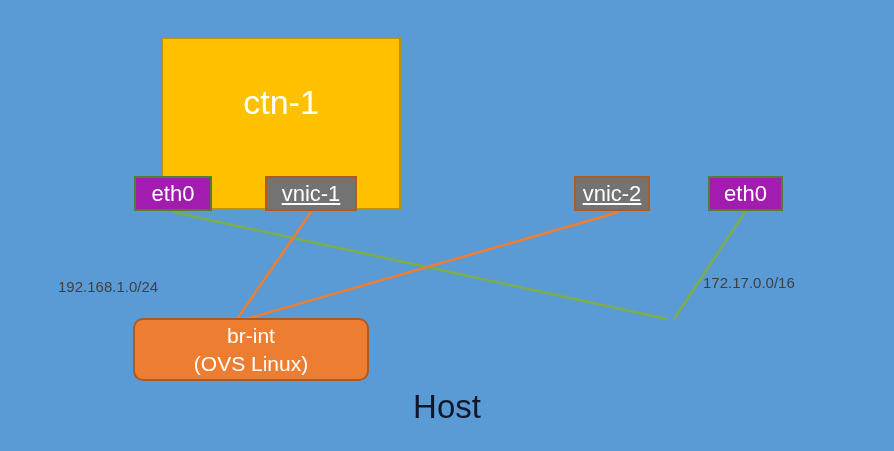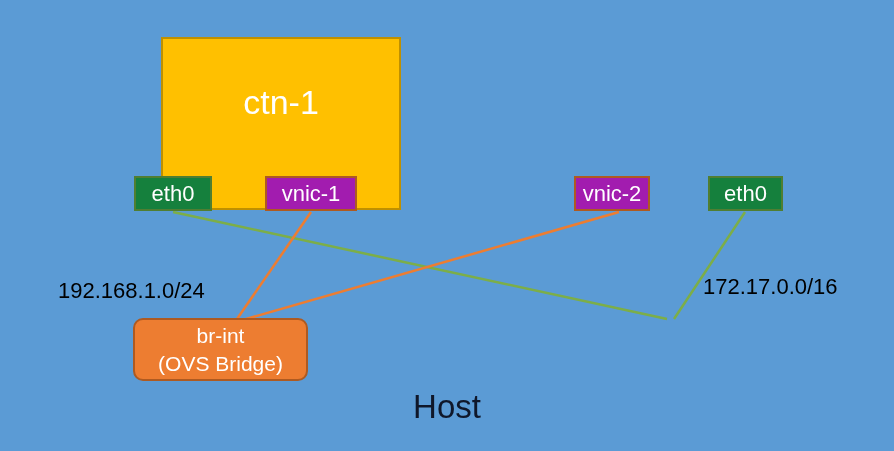--- a/index.html
+++ b/index.html
@@ -36,41 +36,41 @@
   .ctn-a .container-title { top: 44px; }
   .ctn-b .container-title { top: 68px; }
 
   
   .iface {
     position: absolute; top: 176px; height: 35px;
     display: flex; align-items: center; justify-content: center;
     color: #FFFFFF; font-size: 22px;
     box-sizing: border-box; z-index: 3;
   }
-  .iface.green { background: #15803d; border: 2px solid #507E32; }
-  .iface.orange { background: #a21caf; border: 2px solid #AE5A21; }
+  .iface.green { background: #a21caf; border: 2px solid #507E32; }
+  .iface.orange { background: #737373; border: 2px solid #AE5A21; text-decoration: underline; }
   .iface-eth0-1 { left: 134px; width: 78px; }
   .iface-vnic-1 { left: 265px; width: 92px; }
   .iface-vnic-2 { left: 574px; width: 76px; }
   .iface-eth0-2 { left: 708px; width: 75px; }
 
   
   .bridge {
     top: 318px; height: 63px; border-radius: 10px;
     display: flex; flex-direction: column;
     align-items: center; justify-content: center;
     color: #FFFFFF; font-size: 21px; line-height: 1.32;
     text-align: center;
   }
-  .bridge.orange { background: #ED7D31; border: 2px solid #AE5A21; left: 133px; width: 175px; }
+  .bridge.orange { background: #ED7D31; border: 2px solid #AE5A21; left: 133px; width: 236px; }
   .bridge.green  { background: #70AD47; border: 2px solid #507E32; left: 566px; width: 209px; }
 
   
   .subnet {
-    position: absolute; color: #000000; font-size: 22px; z-index: 2;
+    position: absolute; color: #404040; font-size: 15px; z-index: 2;
     white-space: nowrap;
   }
   .subnet-left  { left: 58px;  top: 278px; }
   .subnet-right { left: 703px; top: 274px; }
 
   
   .host-label {
     position: absolute; left: 0; right: 0; top: 388px;
     text-align: center; color: #0f172a; font-size: 33px; z-index: 2;
   }
@@ -102,18 +102,18 @@
   </div>
   <div class="iface green iface-eth0-2">
     <span>eth0</span>
   </div>
 
   <div class="subnet subnet-left">192.168.1.0/24</div>
   <div class="subnet subnet-right">172.17.0.0/16</div>
 
   <div class="box bridge orange">
     <div>br-int</div>
-    <div>(OVS Bridge)</div>
+    <div>(OVS Linux)</div>
   </div>
 
   <div class="host-label">Host</div>
 
 </div>
 
 </body></html>

